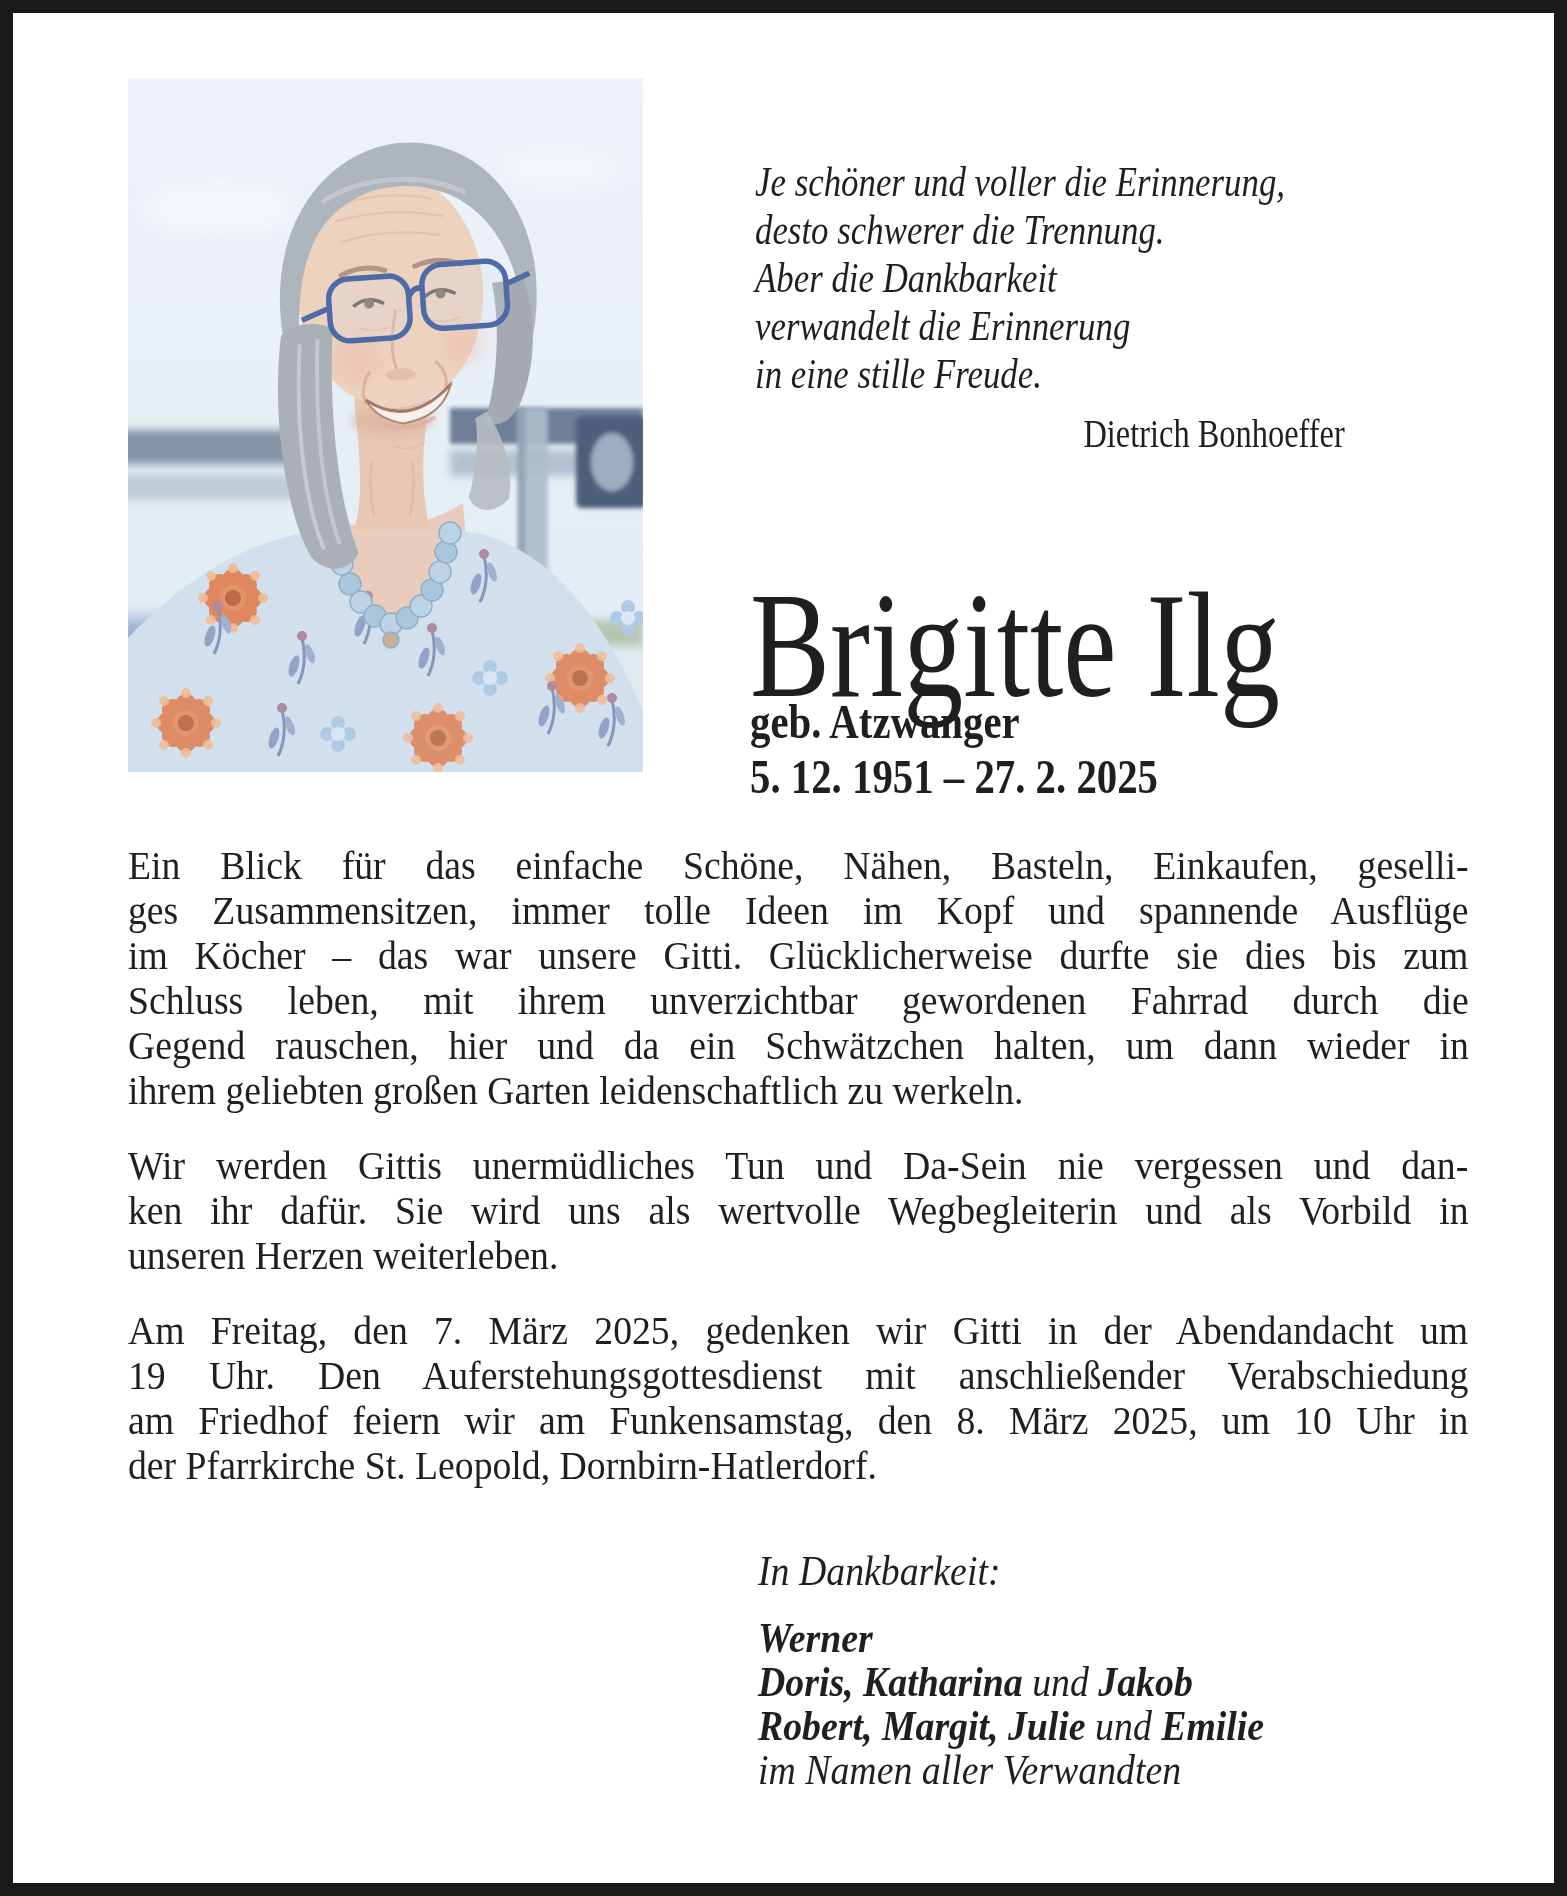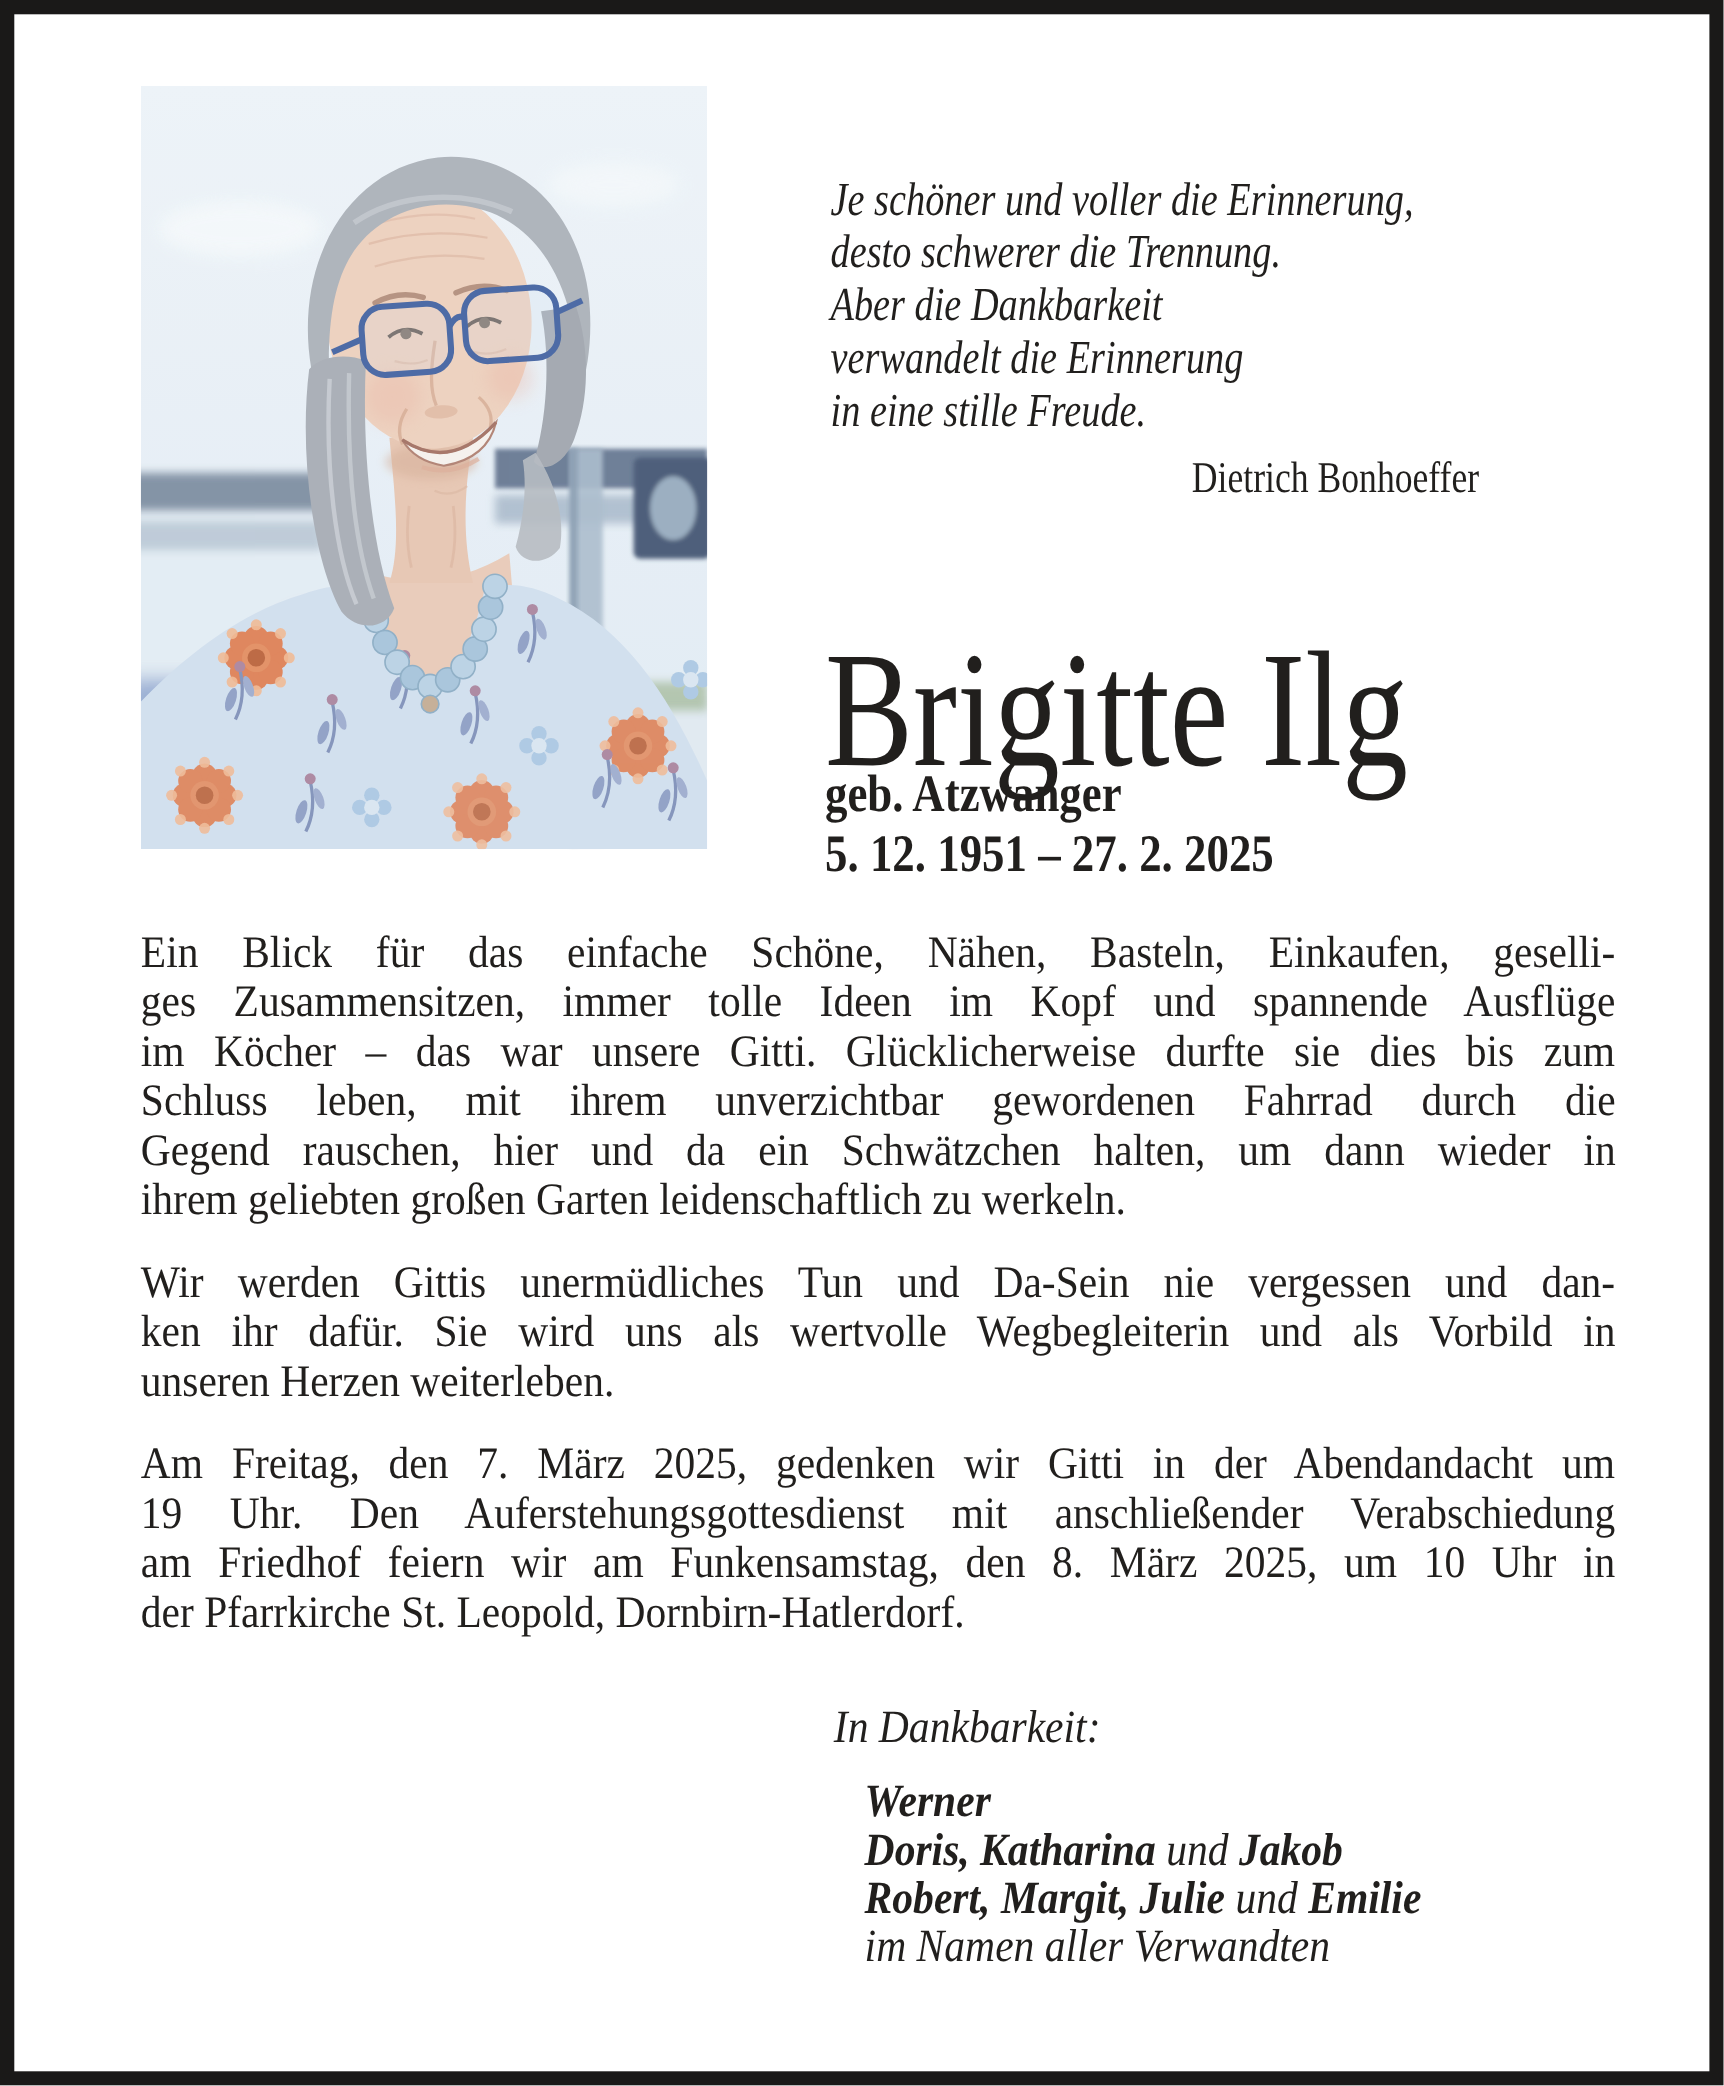--- a/index.html
+++ b/index.html
@@ -37,21 +37,21 @@
   .subname div{font-size:48px;line-height:55px;font-weight:700;white-space:nowrap;}
 
   
   .bodytext{left:115px;top:830px;width:1457px;transform:scaleX(.92);transform-origin:0 0;}
   .bodytext .para{margin:0 0 30px 0;}
   .jl,.jl-last{font-size:41px;line-height:45px;white-space:nowrap;}
 
   
   .closing{left:745px;top:1535px;width:700px;font-style:italic;}
   .closing-heading{font-size:42px;line-height:46px;transform:scaleX(.9);transform-origin:0 0;white-space:nowrap;}
-  .mourners{margin-top:22px;margin-left:28px;}
+  .mourners{margin-top:22px;}
   .mourner-line{font-size:42px;line-height:44px;font-weight:700;transform:scaleX(.9);transform-origin:0 0;white-space:nowrap;}
   .mourner-line .reg{font-weight:400;}
   .mourner-line.regular-line{font-weight:400;}
 </style>
 </head>
 <body>
 
 <div class="page">
 
   <div class="abs photo">

